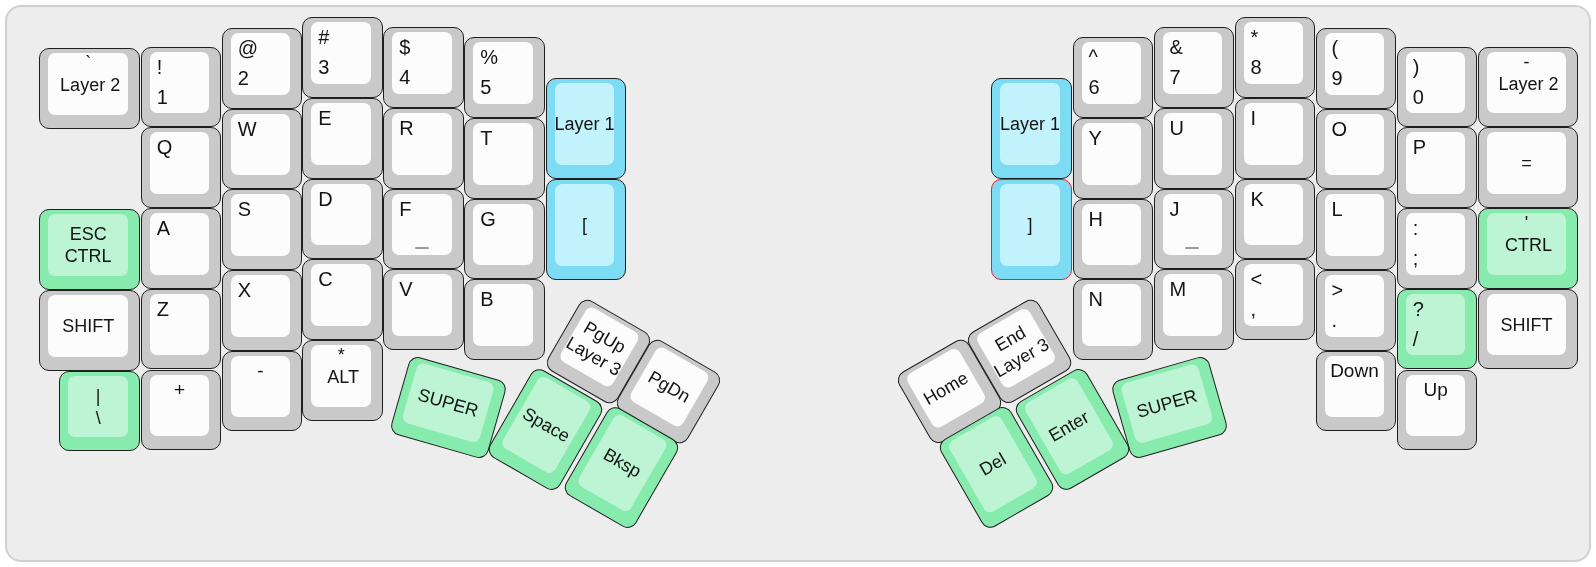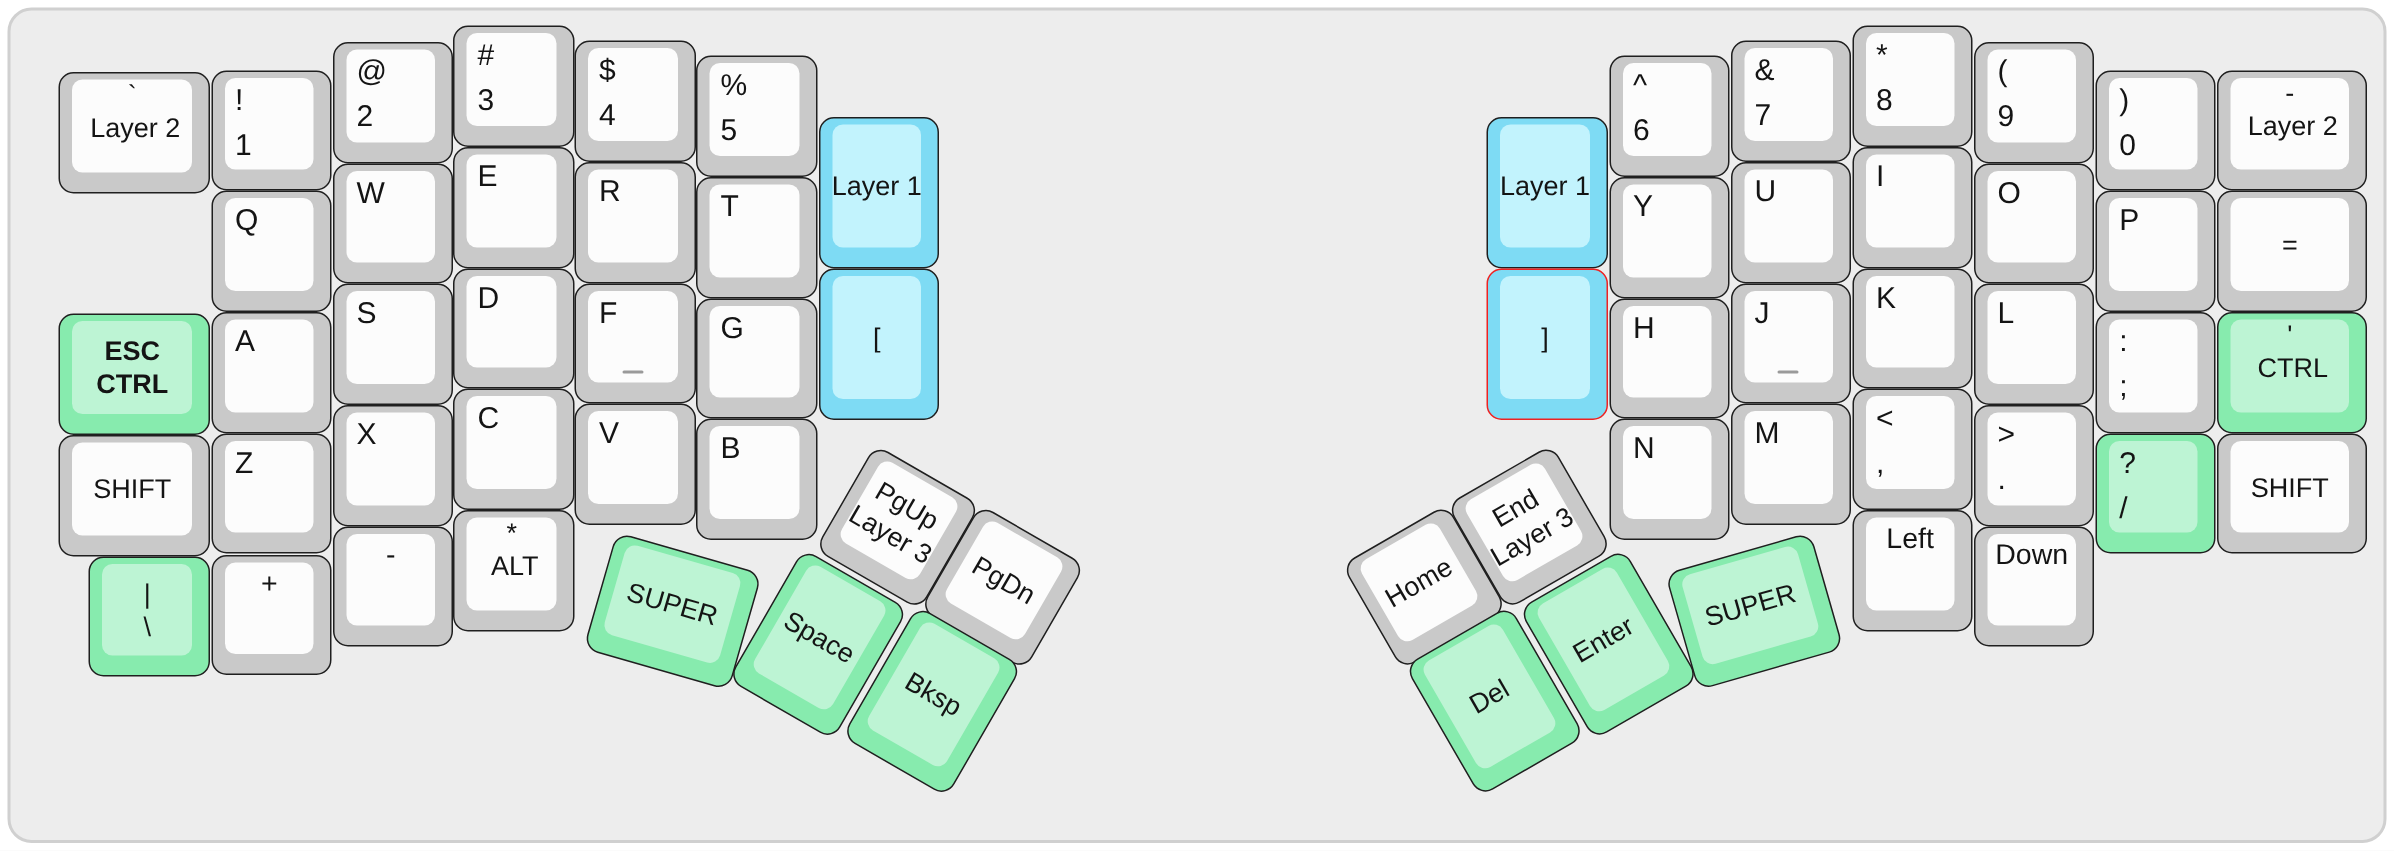--- a/index.html
+++ b/index.html
@@ -40,21 +40,21 @@
 <body>
 
 <div id="board">
   <div class="frame"></div>
 <div class="key w" style="left: 39.2px; top: 48px; width: 100.9px; height: 80.7px;">
       <div class="cap sub">
         <div class="t1">`</div>
         <div class="t2">Layer 2</div>
       </div>
     </div>
-    <div class="key g" style="left: 39.2px; top: 209.4px; width: 100.9px; height: 80.7px; font-weight: bold;">
+    <div class="key g" style="left: 39.2px; top: 209.4px; width: 100.9px; height: 80.7px;">
       <div class="cap ctr">
         <div class="t1">ESC</div>
         <div class="t2">CTRL</div>
       </div>
     </div>
     <div class="key w" style="left: 39.2px; top: 290.1px; width: 100.9px; height: 80.7px;">
       <div class="cap ctr">
         <div class="t1">SHIFT</div>
       </div>
     </div>
@@ -288,25 +288,20 @@
       <div class="cap ltr">
         <div class="t1">K</div>
       </div>
     </div>
     <div class="key w" style="left: 1234.6px; top: 259.4px; width: 80.7px; height: 80.7px;">
       <div class="cap ltr">
         <div class="t1">&lt;</div>
         <div class="t2">,</div>
       </div>
     </div>
-    <div class="key w" style="left: 1234.6px; top: 340.1px; width: 80.7px; height: 80.7px;">
-      <div class="cap ctp">
-        <div class="t1">Left</div>
-      </div>
-    </div>
     <div class="key w" style="left: 1315.6px; top: 28px; width: 80.7px; height: 80.7px;">
       <div class="cap ltr">
         <div class="t1">(</div>
         <div class="t2">9</div>
       </div>
     </div>
     <div class="key w" style="left: 1315.6px; top: 108.7px; width: 80.7px; height: 80.7px;">
       <div class="cap ltr">
         <div class="t1">O</div>
       </div>
@@ -341,20 +336,25 @@
     <div class="key w" style="left: 1396.8px; top: 208.1px; width: 80.7px; height: 80.7px;">
       <div class="cap ltr">
         <div class="t1">:</div>
         <div class="t2">;</div>
       </div>
     </div>
     <div class="key g" style="left: 1396.8px; top: 288.8px; width: 80.7px; height: 80.7px;">
       <div class="cap ltr">
         <div class="t1">?</div>
         <div class="t2">/</div>
+      </div>
+    </div>
+    <div class="key w" style="left: 1396.8px; top: 369.5px; width: 80.7px; height: 80.7px;">
+      <div class="cap ctp">
+        <div class="t1">Up</div>
       </div>
     </div>
     <div class="key w" style="left: 1477.6px; top: 46.7px; width: 100.9px; height: 80.7px;">
       <div class="cap sub">
         <div class="t1">-</div>
         <div class="t2">Layer 2</div>
       </div>
     </div>
     <div class="key w" style="left: 1477.6px; top: 127.4px; width: 100.9px; height: 80.7px;">
       <div class="cap ctr">

